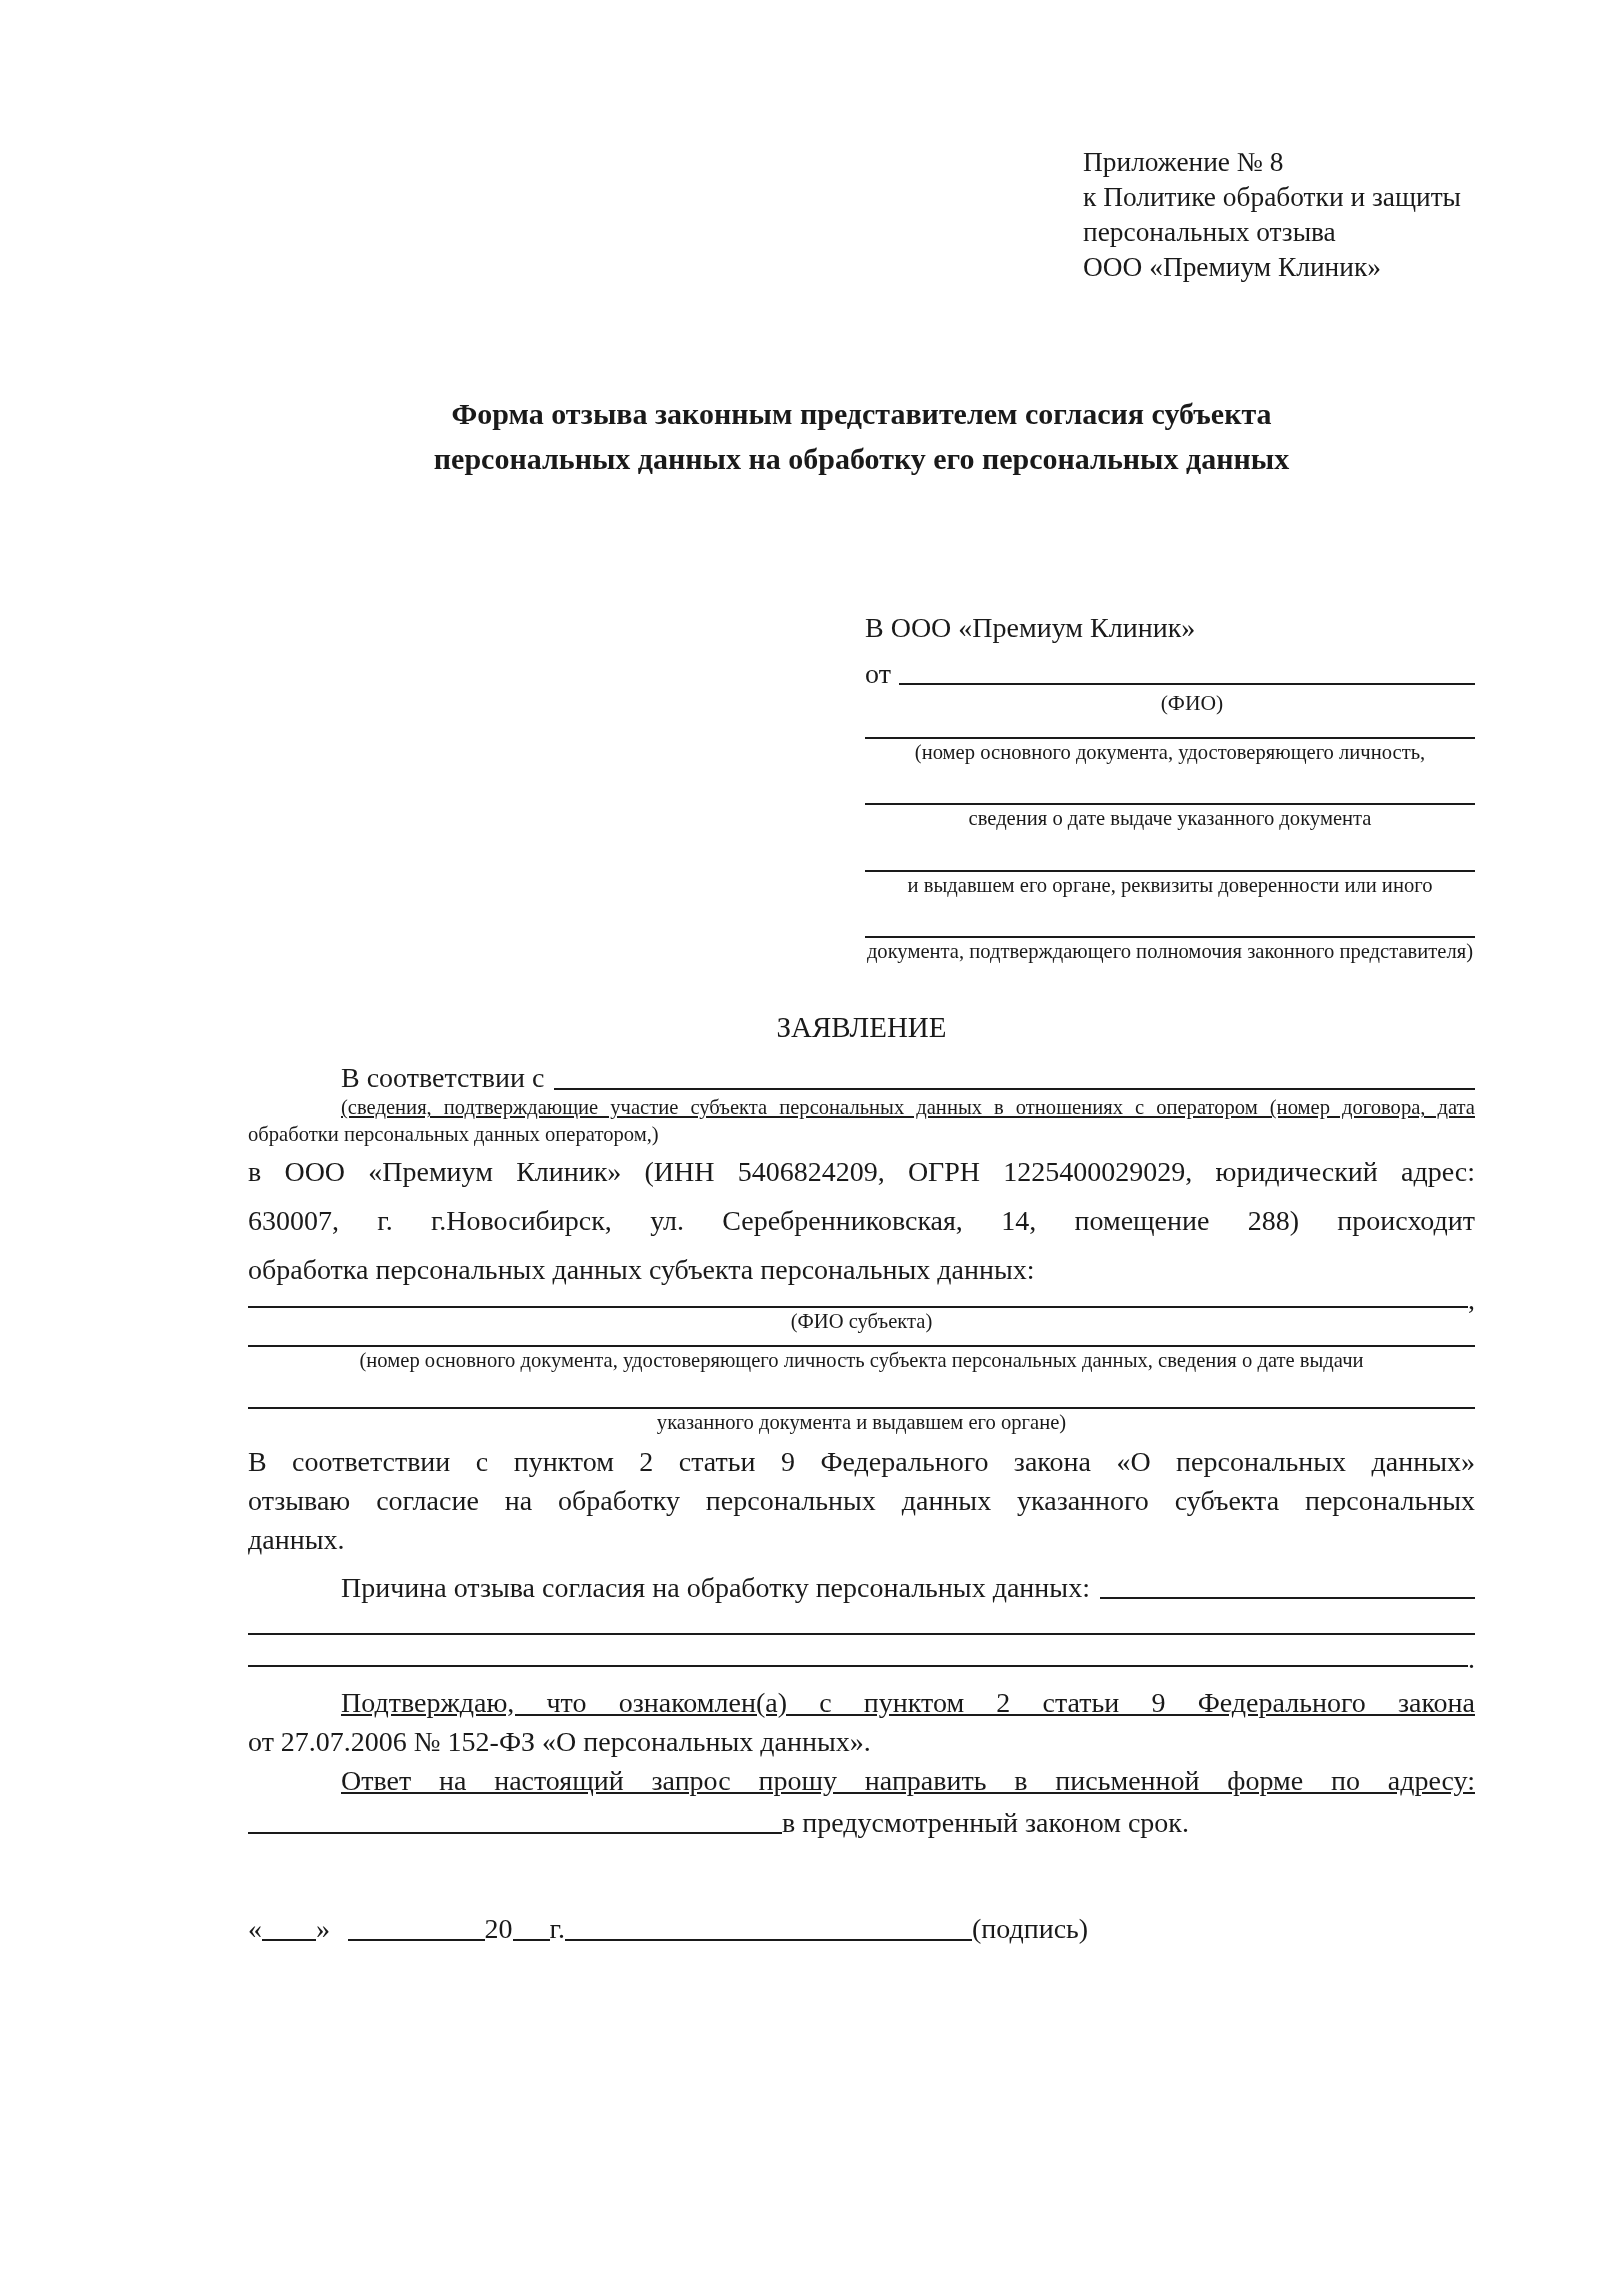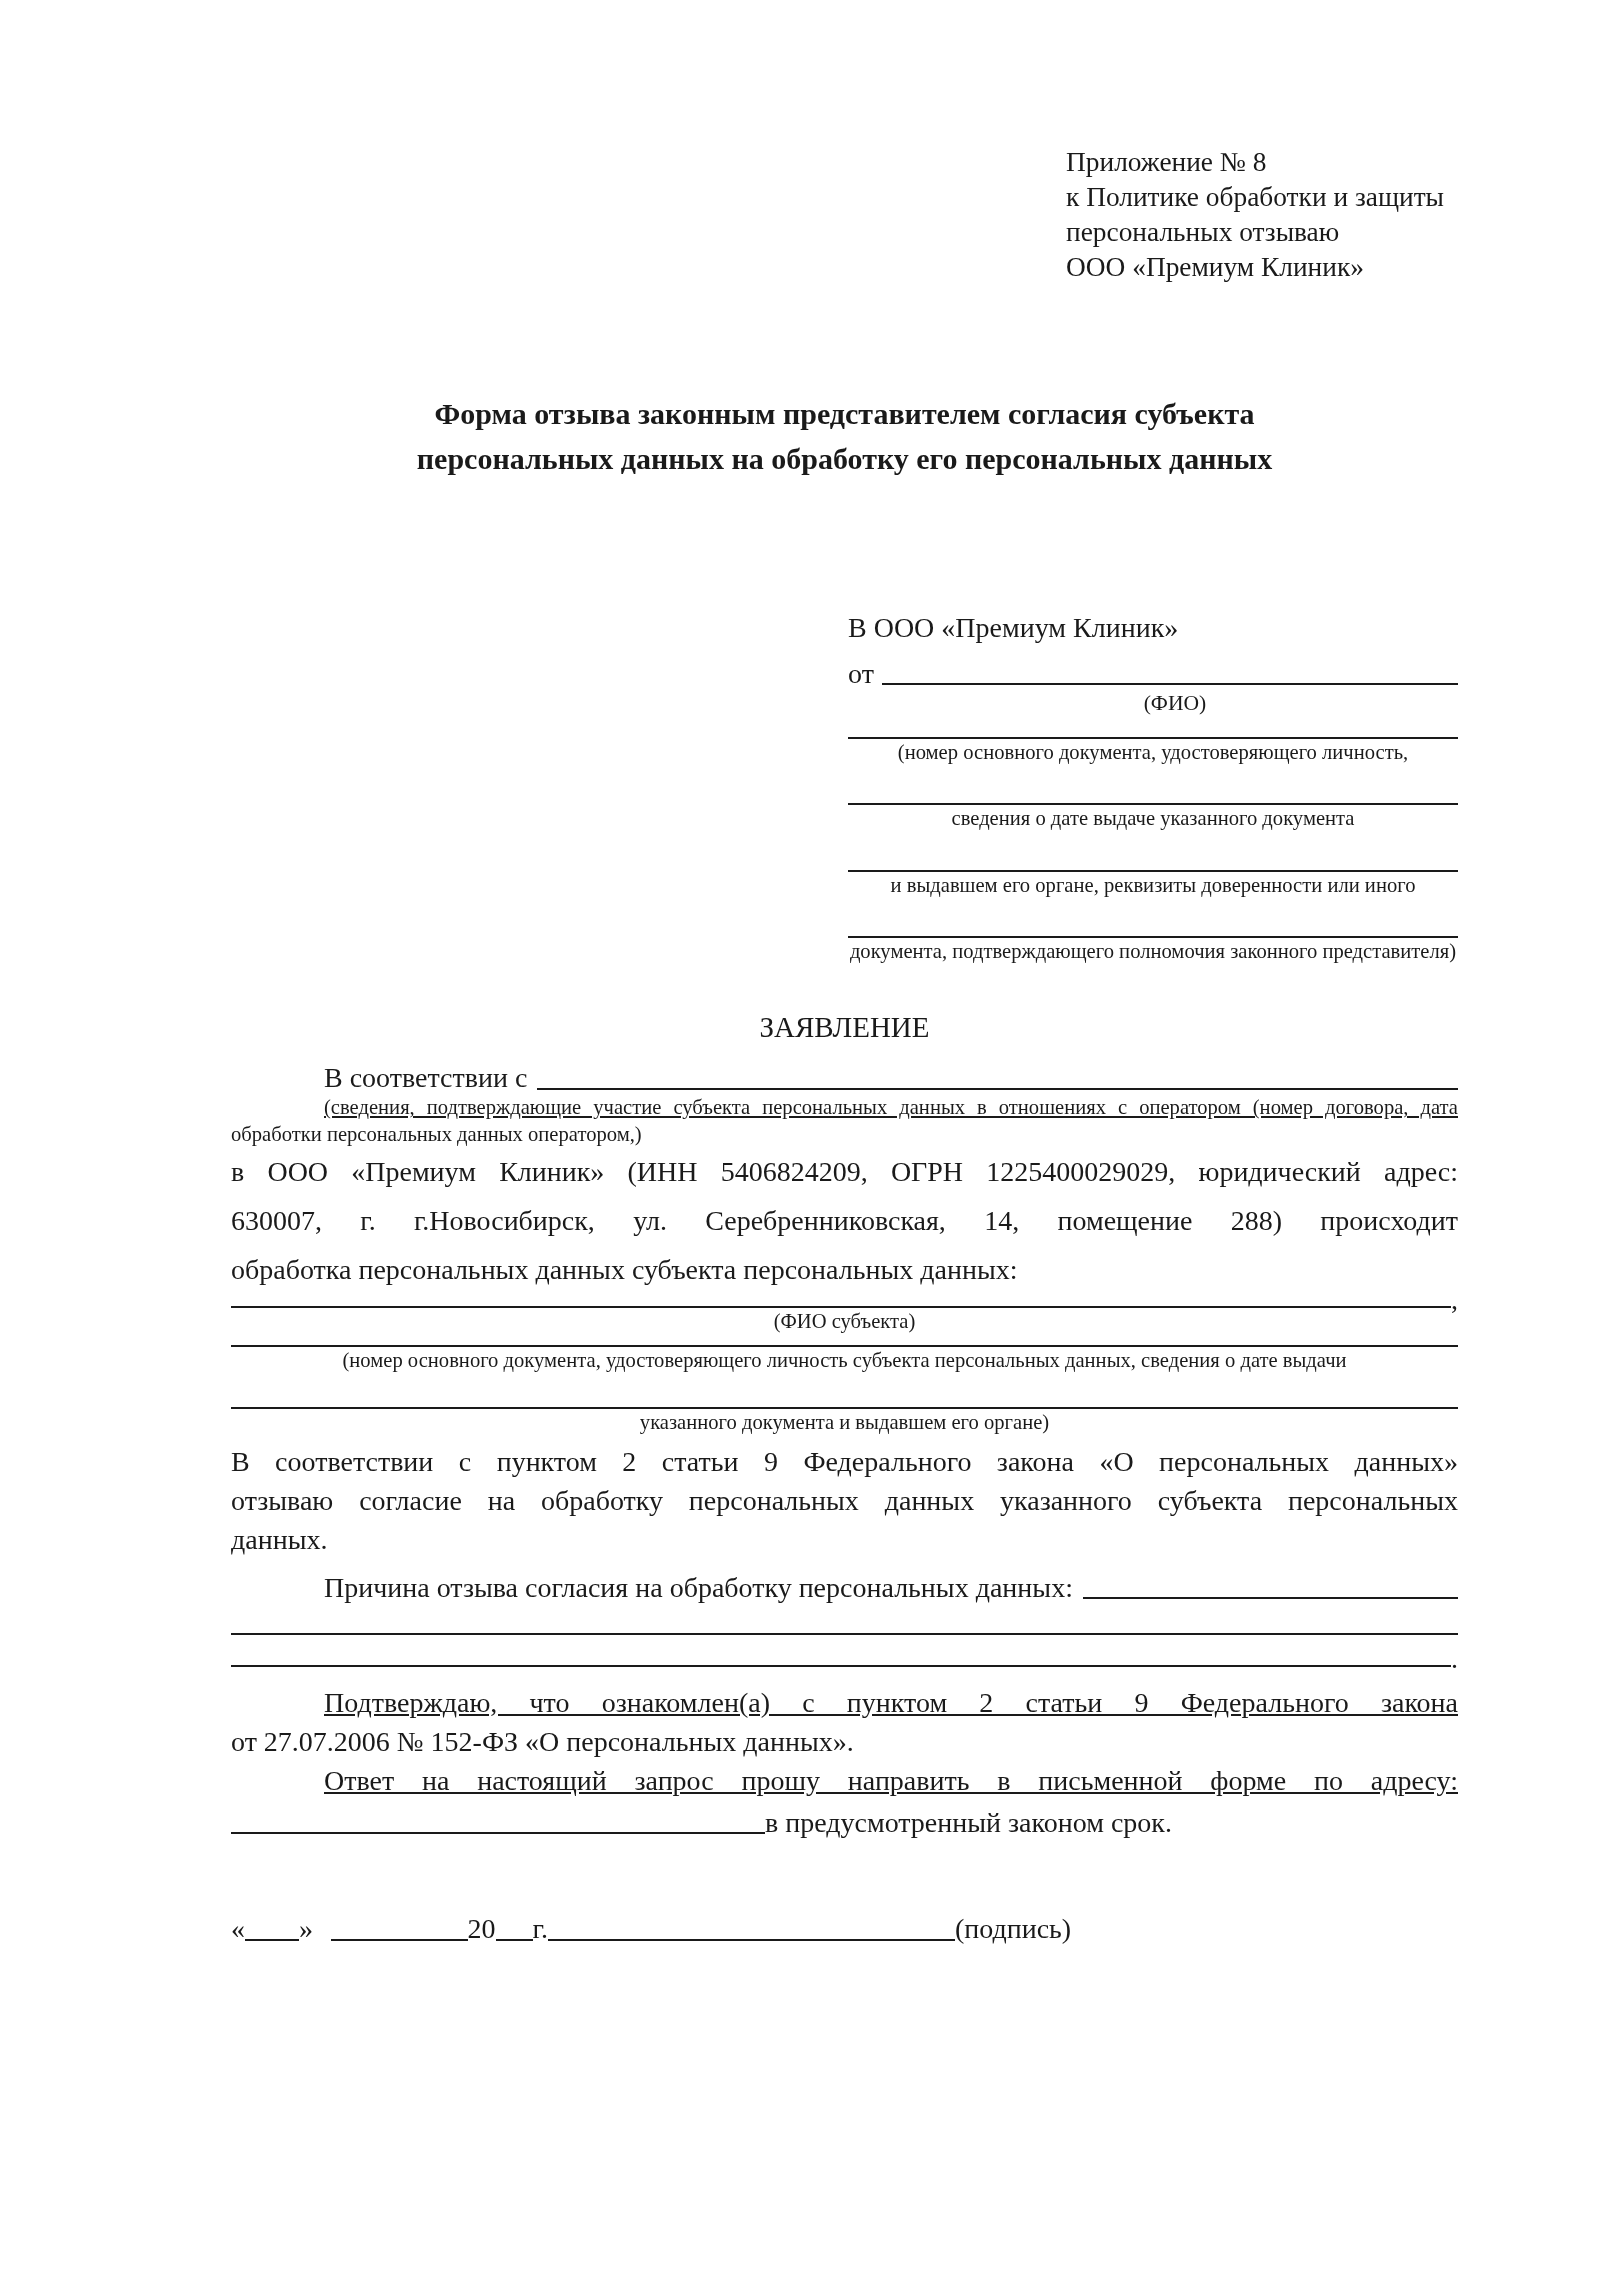--- a/index.html
+++ b/index.html
@@ -12,21 +12,21 @@
     position:relative;
     width:1621px;
     height:2293px;
     background:var(--paper);
     color:var(--ink);
     font-family:"Liberation Serif","DejaVu Serif",serif;
     overflow:hidden;
   }
   .content{
     position:absolute;
-    left:231px;
+    left:248px;
     top:0;
     width:1227px;
   }
 
   
   .appendix{margin:145px 0 0 835px;font-size:27.4px;line-height:35px;}
 
   
   .title{margin:106px 0 0 0;text-align:center;font-weight:bold;font-size:30px;line-height:45px;}
 
@@ -83,21 +83,21 @@
 </style>
 </head>
 <body>
 
 <div class="page">
   <div class="content">
 
     <div class="appendix">
       <div>Приложение № 8</div>
       <div>к Политике обработки и защиты</div>
-      <div>персональных отзываю</div>
+      <div>персональных отзыва</div>
       <div>ООО «Премиум Клиник»</div>
     </div>
 
     <div class="title">
       <div>Форма отзыва законным представителем согласия субъекта</div>
       <div>персональных данных на обработку его персональных данных</div>
     </div>
 
     <div class="addressee">
       <div class="addr-org">В ООО «Премиум Клиник»</div>

